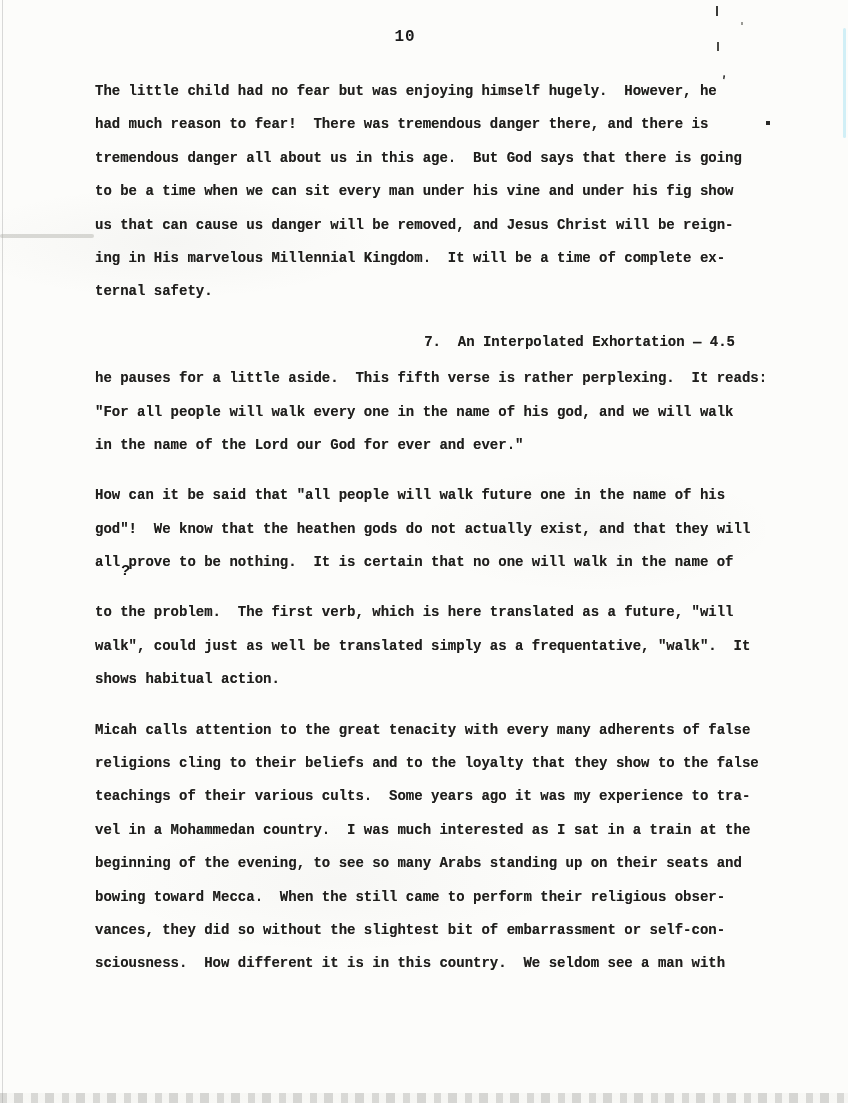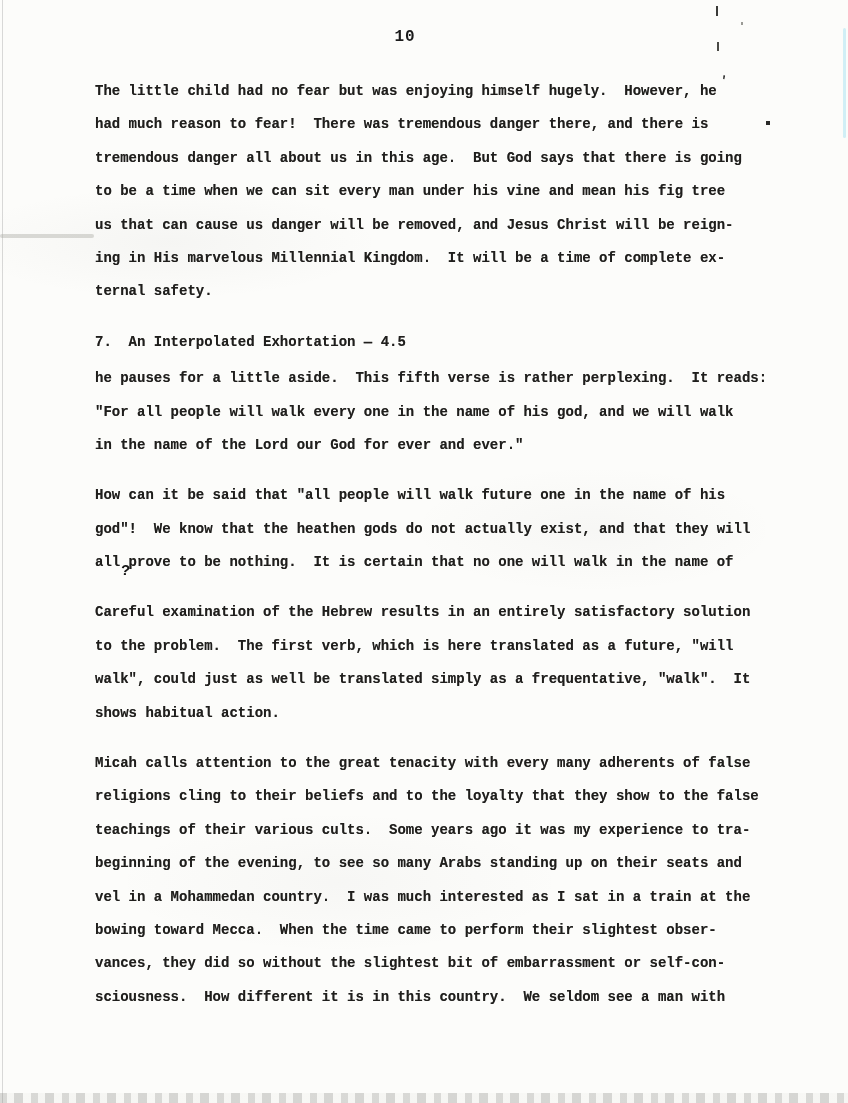--- a/index.html
+++ b/index.html
@@ -31,21 +31,21 @@
   }
   .para{margin:0 0 17px 5px;padding:0;}
   .line{
     height:33.4px;line-height:33.4px;
     white-space:pre;
     font-size:14px;font-weight:700;color:#1f1e1c;
     text-shadow:0 0 0.6px rgba(30,30,28,0.55);
   }
   .para.heading{margin-top:14px;margin-bottom:3px;}
   .para.heading .line{
-    text-align:left;
+    text-align:right;
     margin-right:45px;
   }
   
   .annotation{position:absolute;color:#161616;font-weight:700;}
   .q-mark{left:121px;top:563px;font-size:15px;transform:rotate(4deg);}
   .stray-tick{left:720px;top:74px;font-size:12px;transform:rotate(8deg);}
   .artifact{position:absolute;pointer-events:none;}
   .edge-line-left{left:2px;top:0;width:1px;height:1103px;background:rgba(150,150,148,0.35);}
   .edge-line-cyan{left:843px;top:28px;width:3px;height:110px;background:#c9ecf4;opacity:0.85;border-radius:2px;}
   .speck-1{left:716px;top:6px;width:2px;height:10px;background:#3a3a38;}
@@ -67,51 +67,50 @@
 
 <div class="paper-noise"></div>
 
 <div class="page-number">10</div>
 
 <div class="page-body" id="page-body">
     <div class="para">
       <div class="line">The little child had no fear but was enjoying himself hugely.  However, he</div>
       <div class="line">had much reason to fear!  There was tremendous danger there, and there is</div>
       <div class="line">tremendous danger all about us in this age.  But God says that there is going</div>
-      <div class="line">to be a time when we can sit every man under his vine and mean his fig tree</div>
+      <div class="line">to be a time when we can sit every man under his vine and under his fig show</div>
       <div class="line">us that can cause us danger will be removed, and Jesus Christ will be reign-</div>
       <div class="line">ing in His marvelous Millennial Kingdom.  It will be a time of complete ex-</div>
       <div class="line">ternal safety.</div>
     </div>
     <div class="para heading">
       <div class="line">7.  An Interpolated Exhortation — 4.5</div>
     </div>
     <div class="para">
       <div class="line">he pauses for a little aside.  This fifth verse is rather perplexing.  It reads:</div>
       <div class="line">"For all people will walk every one in the name of his god, and we will walk</div>
       <div class="line">in the name of the Lord our God for ever and ever."</div>
     </div>
     <div class="para">
       <div class="line">How can it be said that "all people will walk future one in the name of his</div>
       <div class="line">god"!  We know that the heathen gods do not actually exist, and that they will</div>
       <div class="line">all prove to be nothing.  It is certain that no one will walk in the name of</div>
     </div>
     <div class="para">
-      <div class="line">Careful examination of the Hebrew results in an entirely satisfactory solution</div>
       <div class="line">to the problem.  The first verb, which is here translated as a future, "will</div>
       <div class="line">walk", could just as well be translated simply as a frequentative, "walk".  It</div>
       <div class="line">shows habitual action.</div>
     </div>
     <div class="para">
       <div class="line">Micah calls attention to the great tenacity with every many adherents of false</div>
       <div class="line">religions cling to their beliefs and to the loyalty that they show to the false</div>
       <div class="line">teachings of their various cults.  Some years ago it was my experience to tra-</div>
+      <div class="line">vel in a Mohammedan country.  I was much interested as I sat in a train at the</div>
       <div class="line">beginning of the evening, to see so many Arabs standing up on their seats and</div>
-      <div class="line">vel in a Mohammedan country.  I was much interested as I sat in a train at the</div>
-      <div class="line">bowing toward Mecca.  When the time came to perform their slightest obser-</div>
+      <div class="line">bowing toward Mecca.  When the still came to perform their religious obser-</div>
       <div class="line">vances, they did so without the slightest bit of embarrassment or self-con-</div>
       <div class="line">sciousness.  How different it is in this country.  We seldom see a man with</div>
     </div>
   </div>
 
 <div class="annotation q-mark">?</div>
 <div class="annotation stray-tick">'</div>
 
 <div class="artifact edge-line-left"></div>
 <div class="artifact edge-line-cyan"></div>

